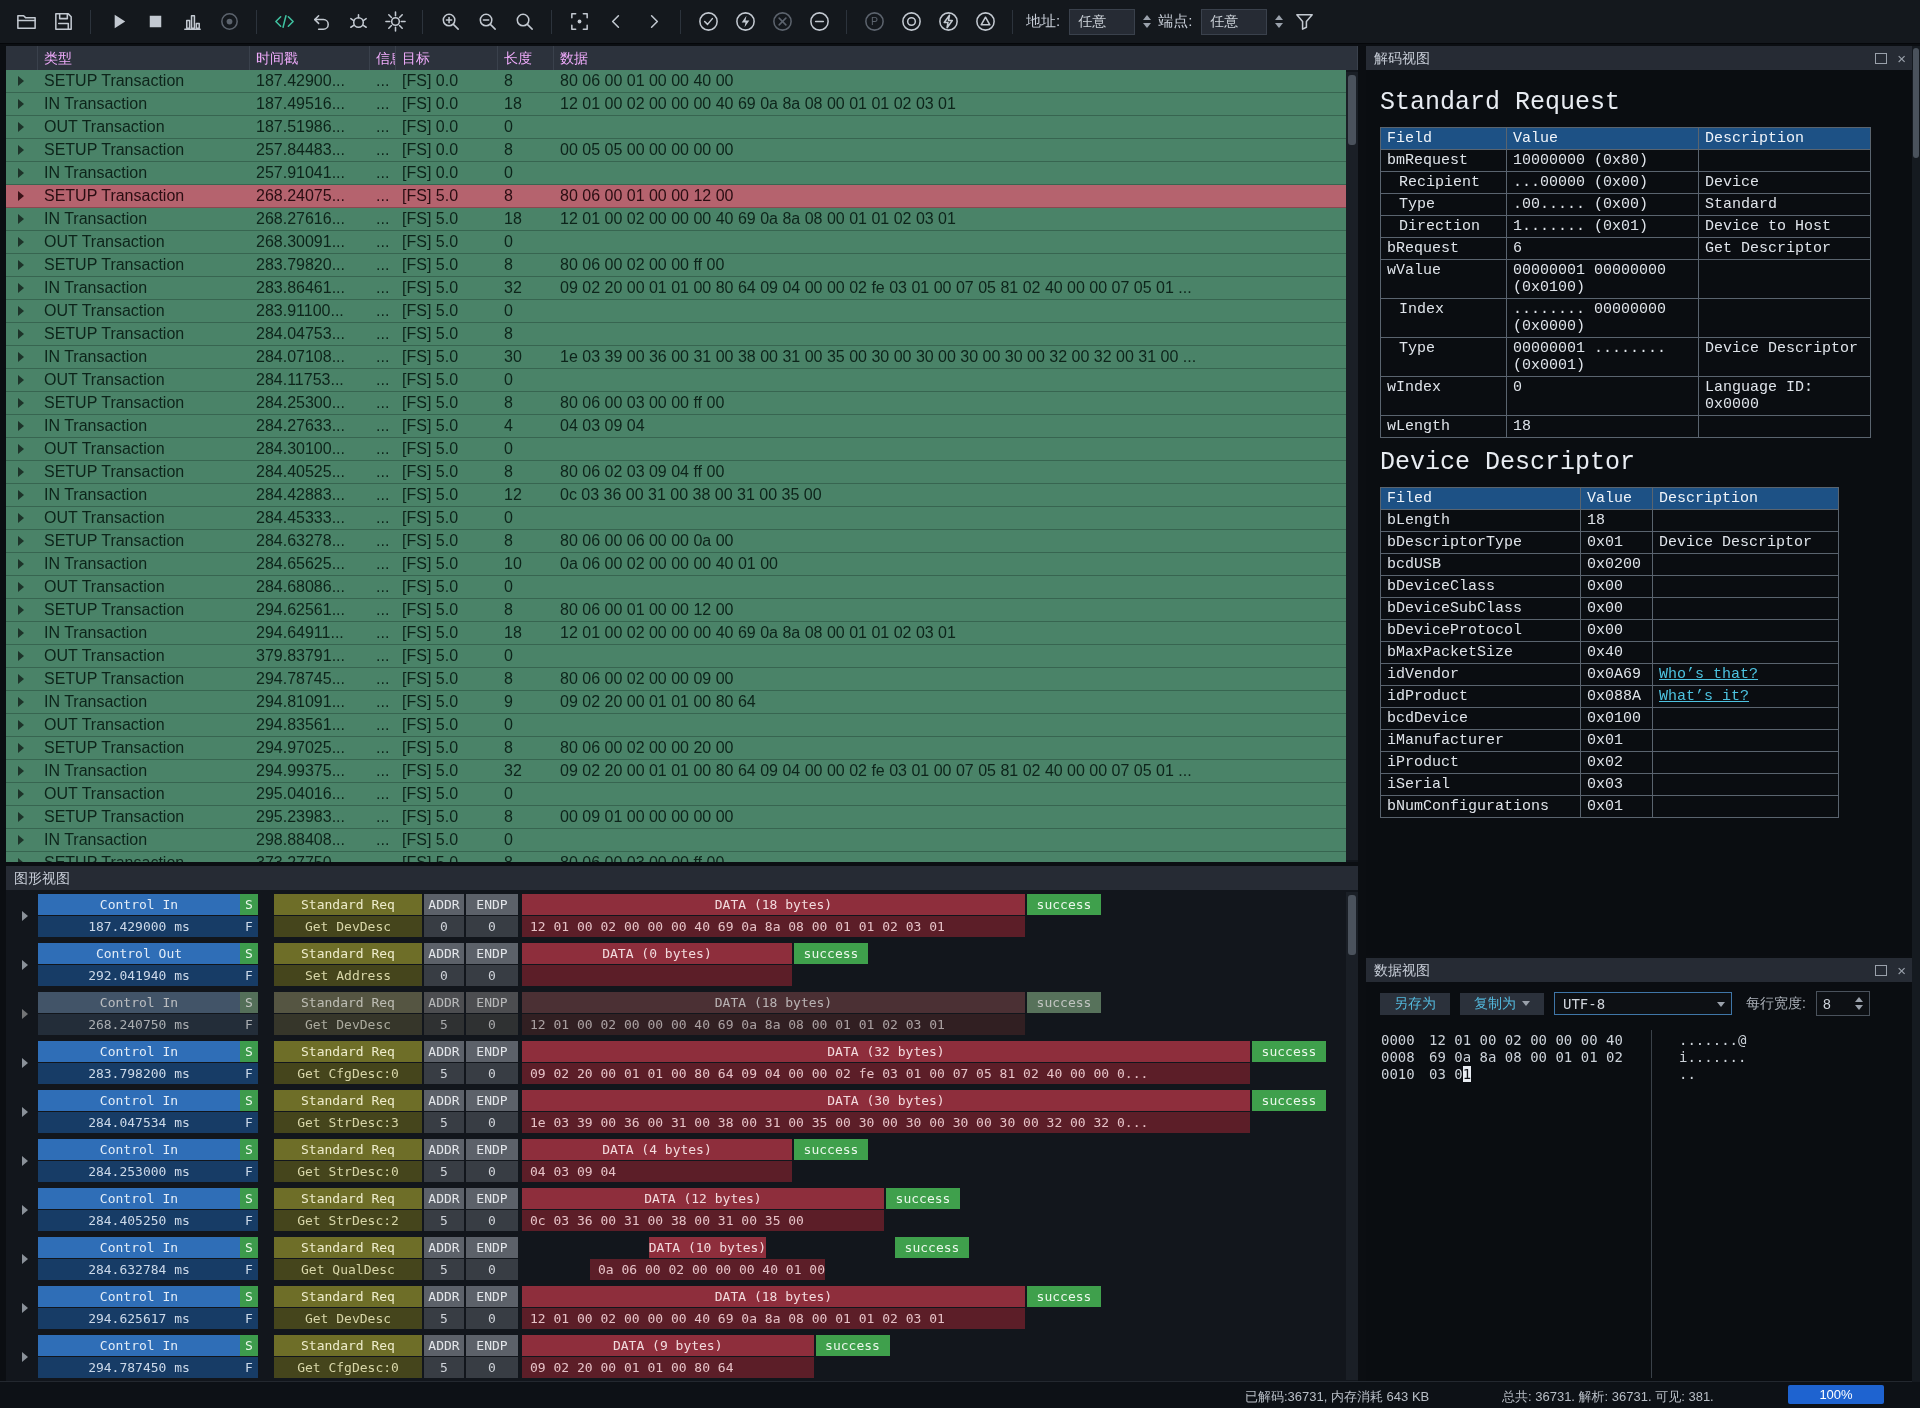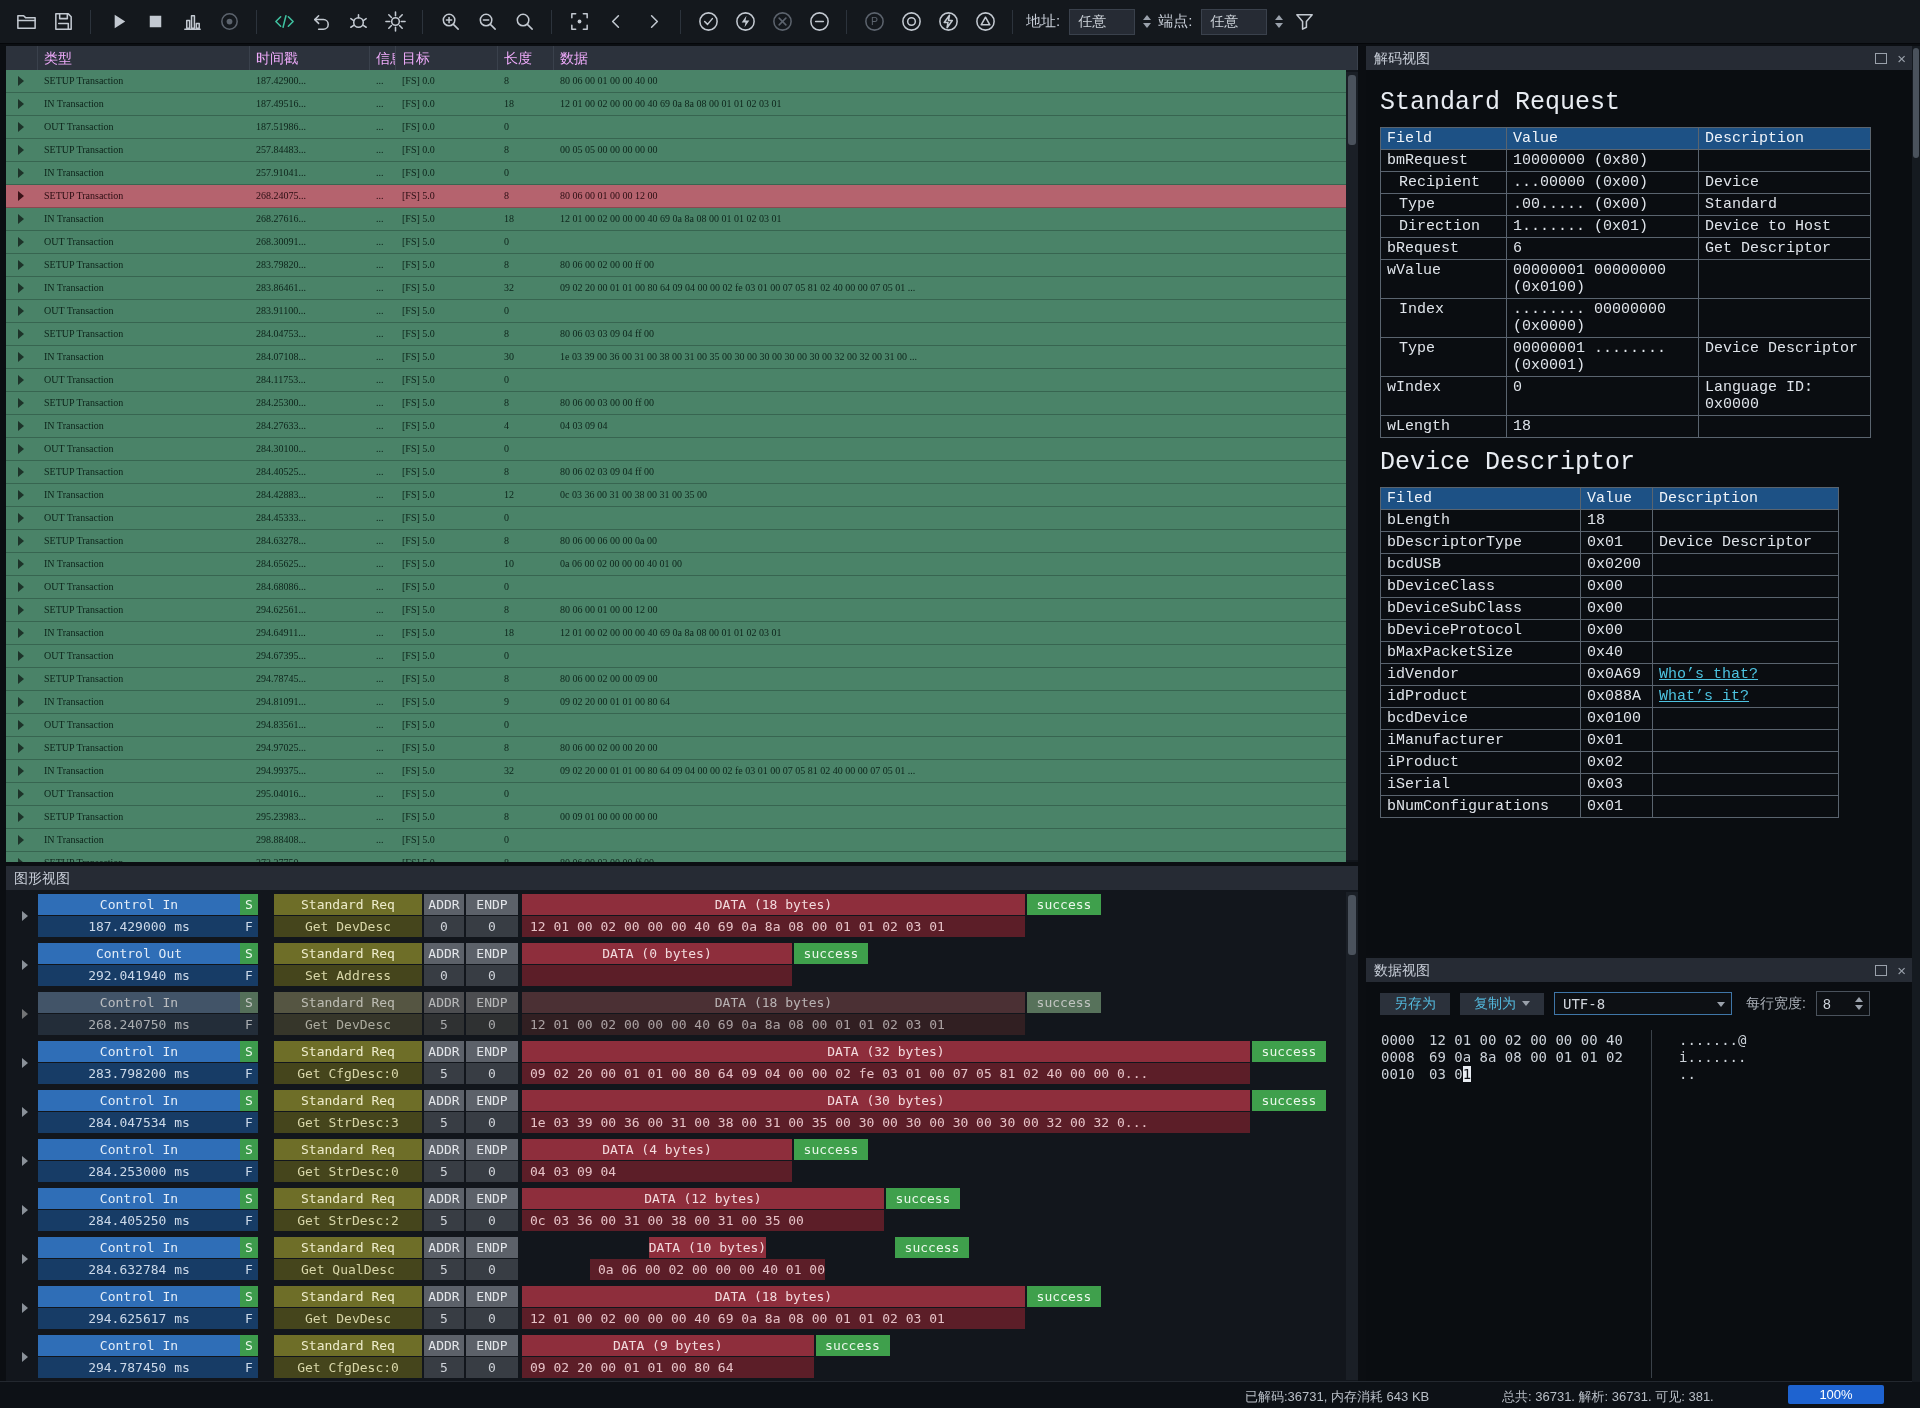--- a/index.html
+++ b/index.html
@@ -44,21 +44,21 @@
   .cell{box-sizing:border-box;padding-left:6px;overflow:hidden;white-space:nowrap}
   .c-exp{flex:0 0 32px;padding-left:12px;display:flex;align-items:center}
   .c-type{flex:0 0 212px}
   .c-time{flex:0 0 120px}
   .c-info{flex:0 0 26px}
   .c-target{flex:0 0 102px}
   .c-len{flex:0 0 56px}
   .c-data{flex:1 1 auto}
   .pt-body{position:absolute;left:0;top:24px;right:12px;bottom:0;overflow:hidden}
   .prow{display:flex;height:22px;line-height:21px;background:#4a8368;color:#0d241a;
-    font-family:Liberation Serif, serif;font-size:10px;border-bottom:1px solid rgba(8,26,18,.28);cursor:default}
+    font-family:Liberation Sans, sans-serif;font-size:16px;border-bottom:1px solid rgba(8,26,18,.28);cursor:default}
   .prow.hl{background:#b5636e;color:#2a0d12;border-bottom-color:rgba(40,8,14,.3)}
   .tri{width:0;height:0;border-left:6px solid #1d3329;border-top:5px solid transparent;border-bottom:5px solid transparent;display:inline-block}
   .prow.hl .tri{border-left-color:#3a1218}
   
   .graph-panel{position:absolute;left:6px;top:866px;width:1352px;height:516px;background:#12161c;overflow:hidden}
   .g-body{position:absolute;left:0;top:28px;right:12px;bottom:0;overflow:hidden;padding-left:6px}
   .gblock{display:flex;align-items:flex-start;margin-bottom:6px;height:43px}
   .gblock.selected{filter:saturate(.35) brightness(.8)}
   .gexp{flex:0 0 26px;display:flex;align-items:center;justify-content:center;height:43px}
   .gexp .gtri{width:0;height:0;border-left:6px solid #8a9199;border-top:5px solid transparent;border-bottom:5px solid transparent}
@@ -451,21 +451,20 @@
 
   <div class="prow">
     <div class="cell c-exp">
           <span class="tri"></span>
         </div>
     <div class="cell c-type">SETUP Transaction</div>
     <div class="cell c-time">284.04753...</div>
     <div class="cell c-info">...</div>
     <div class="cell c-target">[FS] 5.0</div>
     <div class="cell c-len">8</div>
-    <div class="cell c-data">80 06 03 03 09 04 ff 00</div>
   </div>
 
   <div class="prow">
     <div class="cell c-exp">
           <span class="tri"></span>
         </div>
     <div class="cell c-type">IN Transaction</div>
     <div class="cell c-time">284.07108...</div>
     <div class="cell c-info">...</div>
     <div class="cell c-target">[FS] 5.0</div>
@@ -615,21 +614,21 @@
     <div class="cell c-target">[FS] 5.0</div>
     <div class="cell c-len">18</div>
     <div class="cell c-data">12 01 00 02 00 00 00 40 69 0a 8a 08 00 01 01 02 03 01</div>
   </div>
 
   <div class="prow">
     <div class="cell c-exp">
           <span class="tri"></span>
         </div>
     <div class="cell c-type">OUT Transaction</div>
-    <div class="cell c-time">294.67395...</div>
+    <div class="cell c-time">379.83791...</div>
     <div class="cell c-info">...</div>
     <div class="cell c-target">[FS] 5.0</div>
     <div class="cell c-len">0</div>
     <div class="cell c-data"></div>
   </div>
 
   <div class="prow">
     <div class="cell c-exp">
           <span class="tri"></span>
         </div>

